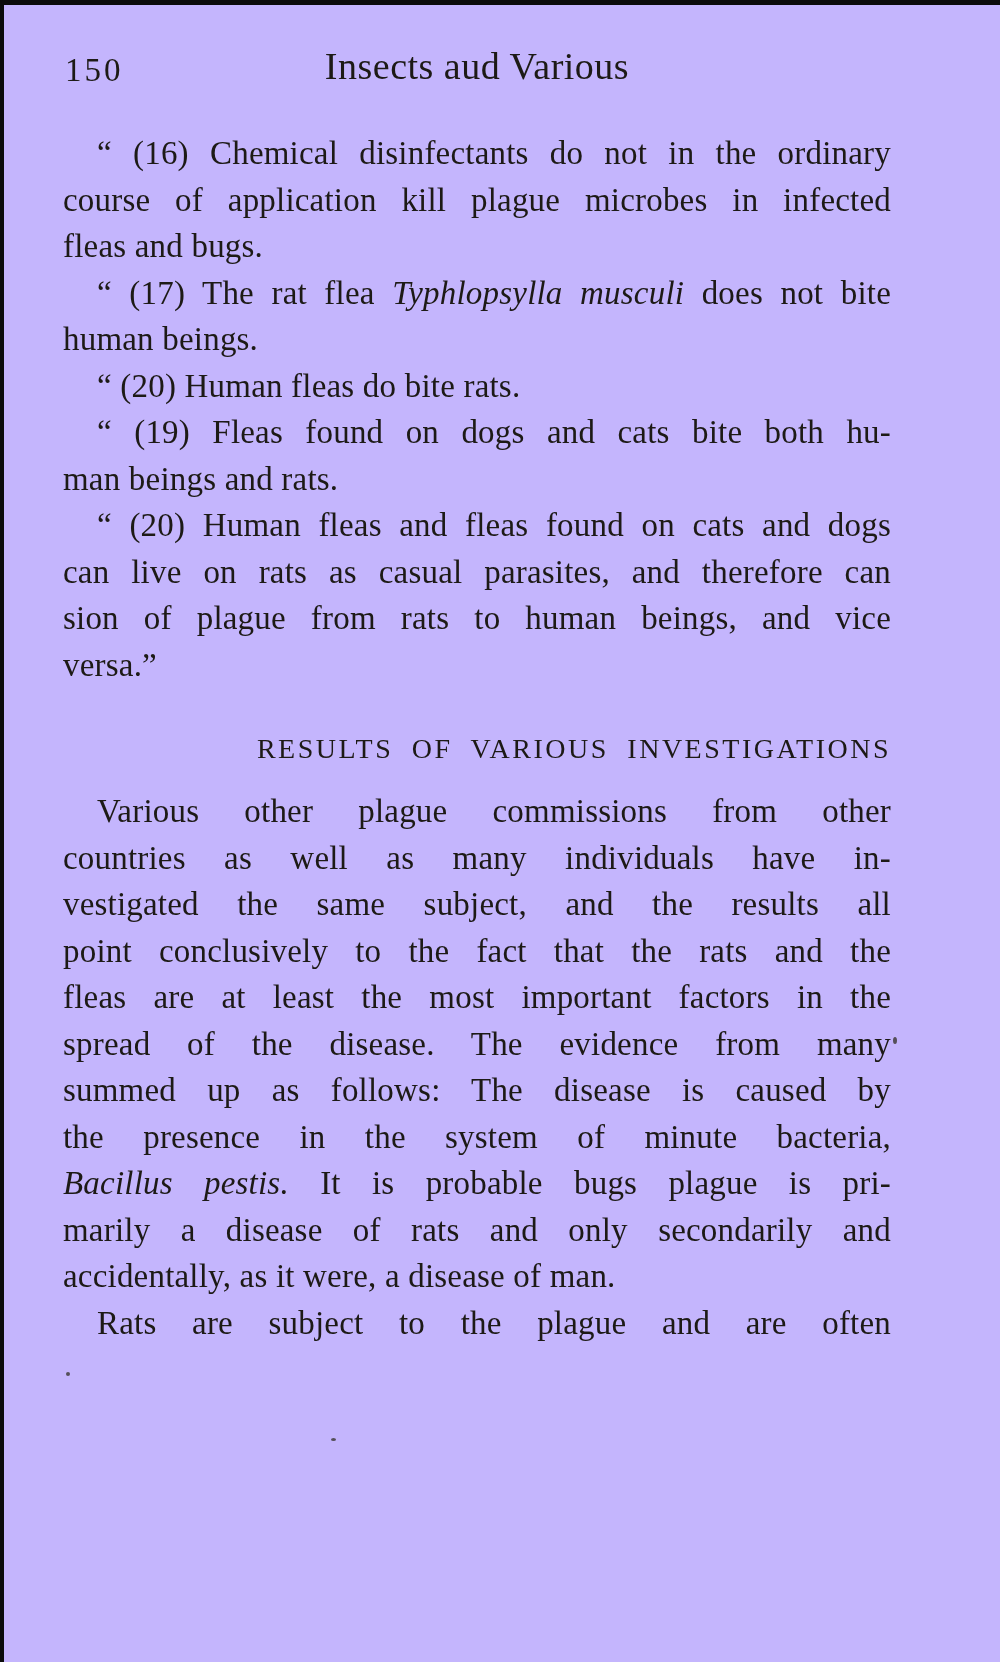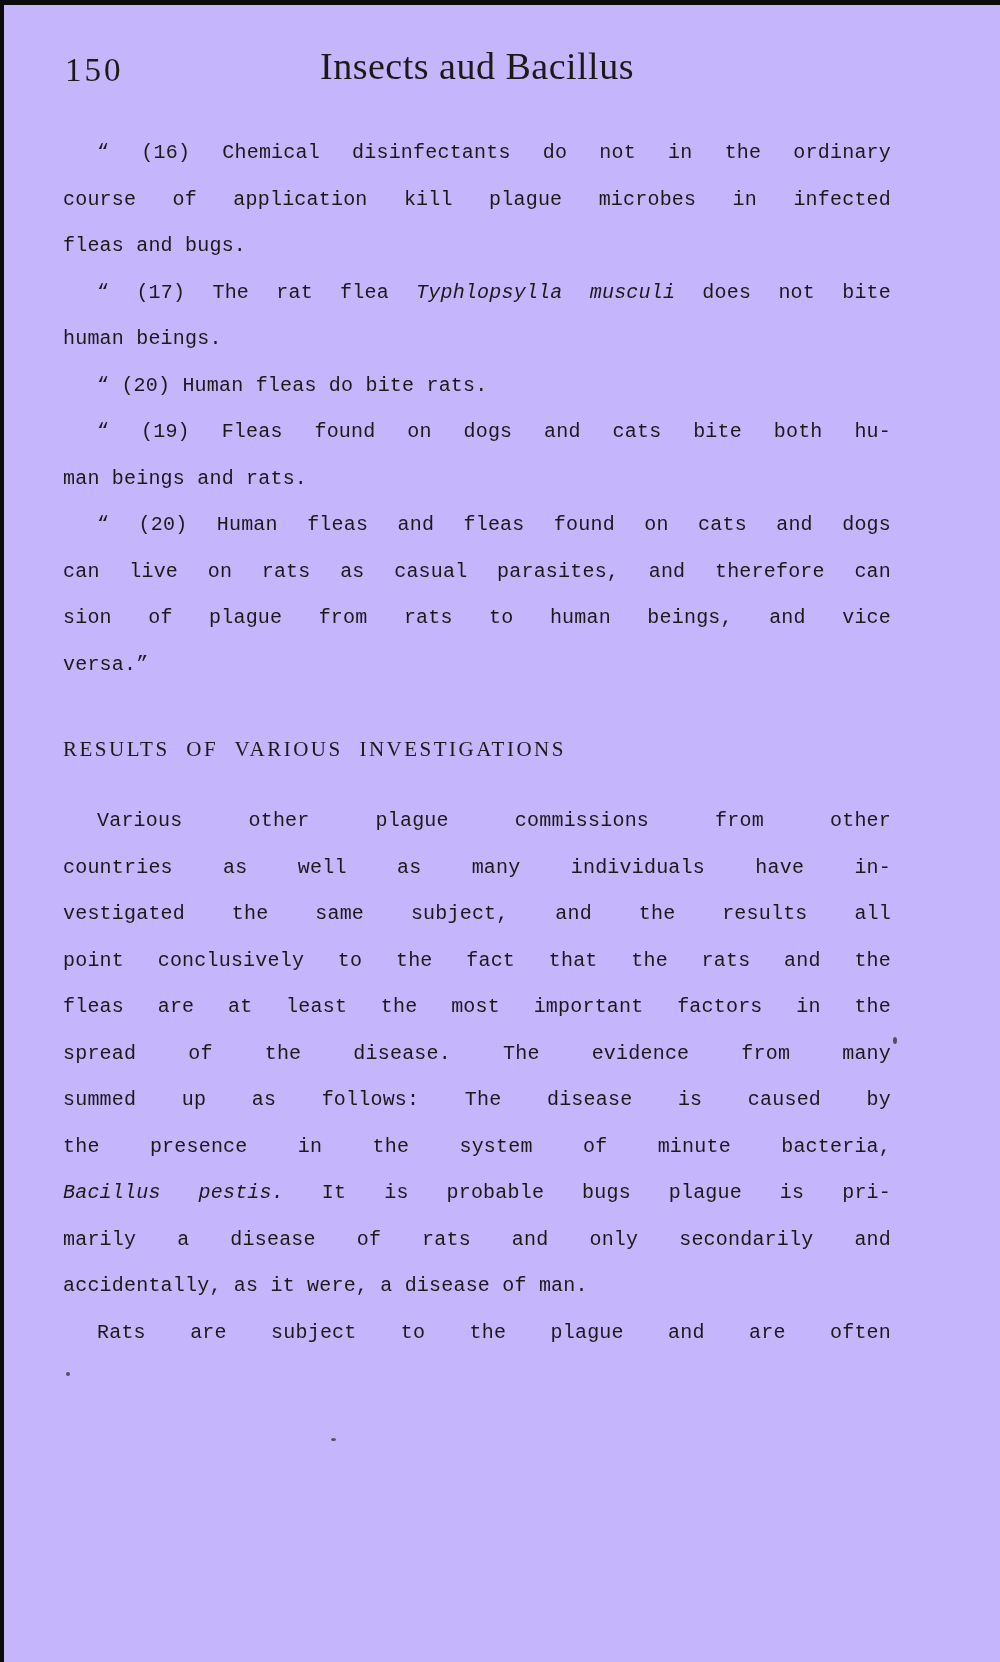--- a/index.html
+++ b/index.html
@@ -44,60 +44,59 @@
   }
   .page-title {
     text-align: center;
     font-size: 38px;
     letter-spacing: 0.5px;
   }
 
   .paragraph { margin: 0; }
 
   .line {
-    font-size: 20px;
+    font-size: 33px;
     line-height: 46.5px;
     white-space: nowrap;
     letter-spacing: 0.2px;
-    font-family: Liberation Mono, monospace;
   }
   .line.just {
     white-space: normal;
     text-align: justify;
     text-align-last: justify;
   }
   .line.indent { padding-left: 34px; }
   .line.indent.just { padding-left: 0; text-indent: 34px; }
 
   .italic { font-style: italic; }
 
   .section-heading {
-    text-align: left;
-    font-size: 21px;
+    text-align: right;
+    font-size: 28px;
     letter-spacing: 2.5px;
     word-spacing: 9px;
     margin-top: 44px;
-    margin-bottom: 32px;
+    margin-bottom: 22px;
     line-height: 34px;
   }
 </style>
 </head>
 <body>
 
 <div class="page">
   <div class="edge-top"></div>
   <div class="edge-left"></div>
   <div class="speck speck-1"></div>
   <div class="speck speck-2"></div>
   <div class="speck speck-3"></div>
 
   <div class="inner">
     <div class="page-header">
       <span class="page-number">150</span>
-      <div class="page-title">Insects aud Bacillus</div>
+      <div class="page-title">Insects aud Various</div>
     </div>
     <div id="body-text">
         <div class="paragraph">
           <div class="line just indent"><span>“ (16) Chemical disinfectants do not in the ordinary</span></div>
           <div class="line just"><span>course of application kill plague microbes in infected</span></div>
           <div class="line"><span>fleas and bugs.</span></div>
         </div>
         <div class="paragraph">
           <div class="line just indent"><span>“ (17) The rat flea </span><span class="italic">Typhlopsylla musculi</span><span> does not bite</span></div>
           <div class="line"><span>human beings.</span></div>

